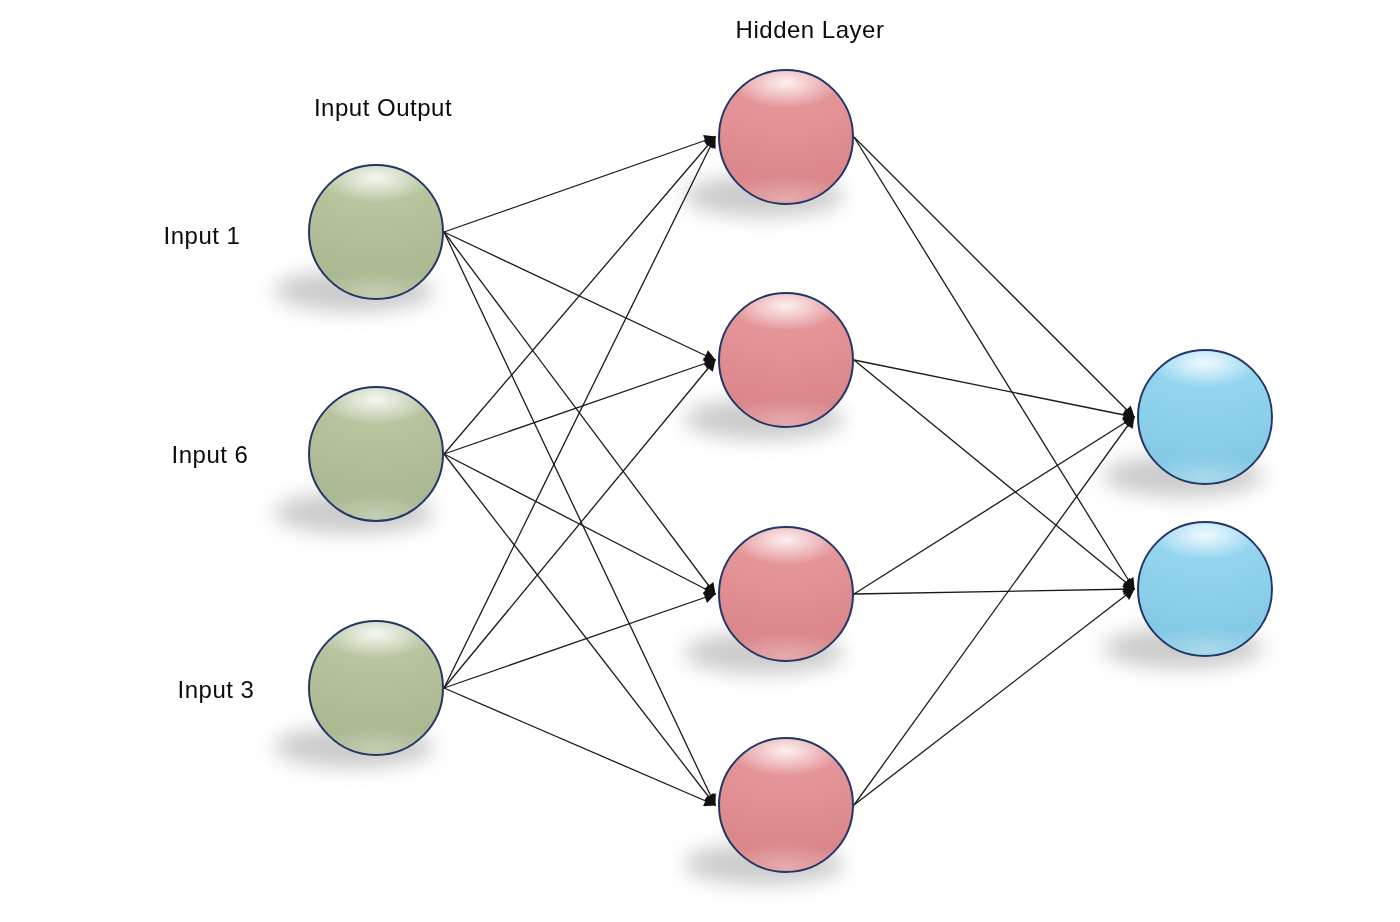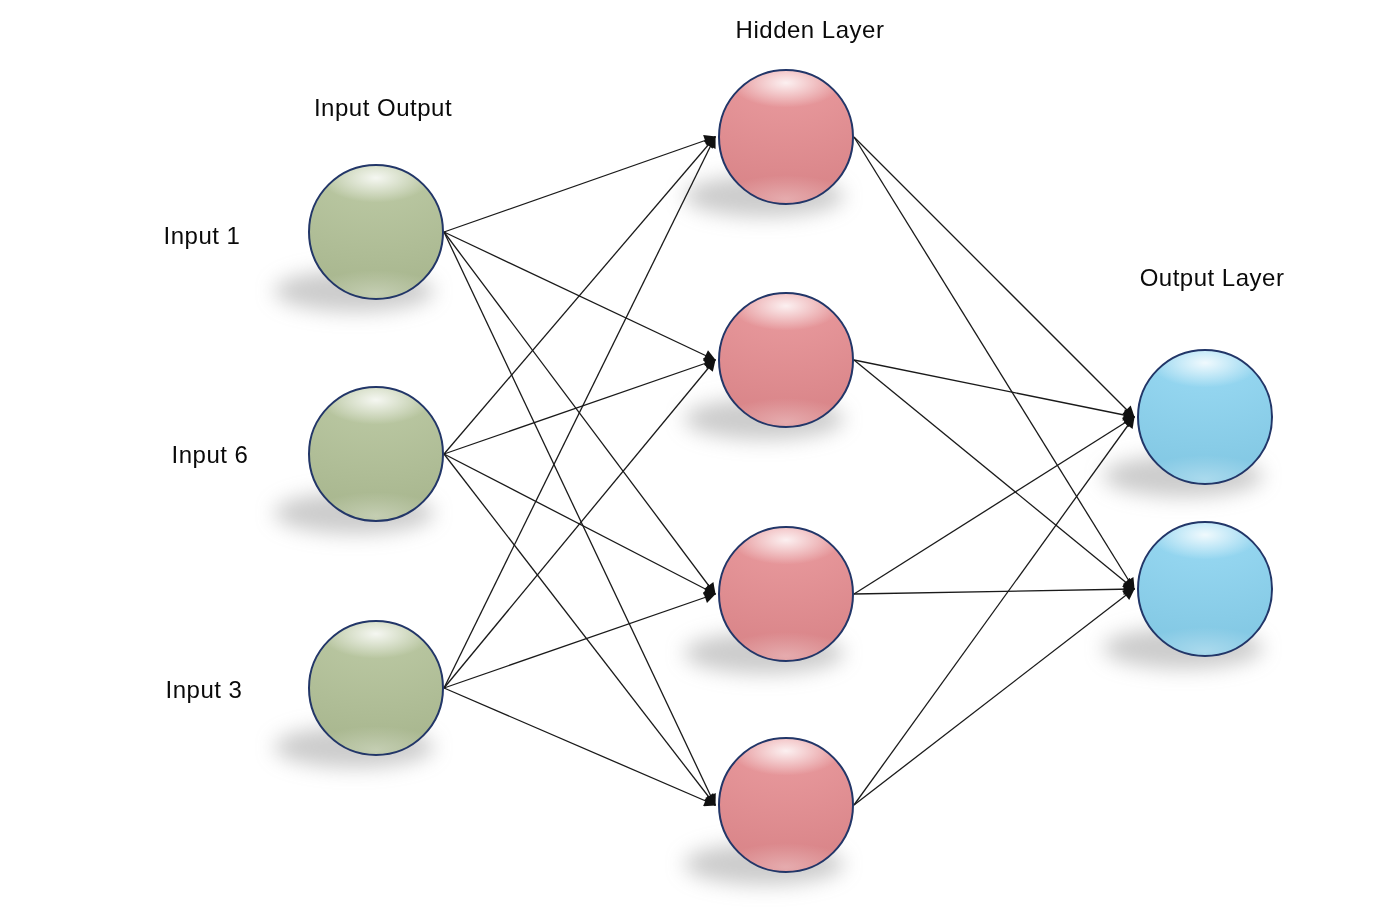--- a/index.html
+++ b/index.html
@@ -91,19 +91,18 @@
       <div class="node" style="left: 718px; top: 292px; width: 136px; height: 136px; border-color: rgb(34, 54, 104); background: radial-gradient(58% 26% at 50% 9%, rgba(255, 255, 255, 0.85), rgba(255, 255, 255, 0) 72%), radial-gradient(72% 26% at 50% 97%, rgba(255, 255, 255, 0.3), rgba(255, 255, 255, 0) 70%), radial-gradient(120% 90% at 50% 0%, rgba(255, 255, 255, 0.12), rgba(0, 0, 0, 0.06) 95%), rgb(232, 143, 147);"></div>
       <div class="node" style="left: 718px; top: 526px; width: 136px; height: 136px; border-color: rgb(34, 54, 104); background: radial-gradient(58% 26% at 50% 9%, rgba(255, 255, 255, 0.85), rgba(255, 255, 255, 0) 72%), radial-gradient(72% 26% at 50% 97%, rgba(255, 255, 255, 0.3), rgba(255, 255, 255, 0) 70%), radial-gradient(120% 90% at 50% 0%, rgba(255, 255, 255, 0.12), rgba(0, 0, 0, 0.06) 95%), rgb(232, 143, 147);"></div>
       <div class="node" style="left: 718px; top: 737px; width: 136px; height: 136px; border-color: rgb(34, 54, 104); background: radial-gradient(58% 26% at 50% 9%, rgba(255, 255, 255, 0.85), rgba(255, 255, 255, 0) 72%), radial-gradient(72% 26% at 50% 97%, rgba(255, 255, 255, 0.3), rgba(255, 255, 255, 0) 70%), radial-gradient(120% 90% at 50% 0%, rgba(255, 255, 255, 0.12), rgba(0, 0, 0, 0.06) 95%), rgb(232, 143, 147);"></div>
       <div class="node" style="left: 1137px; top: 349px; width: 136px; height: 136px; border-color: rgb(34, 54, 104); background: radial-gradient(58% 26% at 50% 9%, rgba(255, 255, 255, 0.85), rgba(255, 255, 255, 0) 72%), radial-gradient(72% 26% at 50% 97%, rgba(255, 255, 255, 0.3), rgba(255, 255, 255, 0) 70%), radial-gradient(120% 90% at 50% 0%, rgba(255, 255, 255, 0.12), rgba(0, 0, 0, 0.06) 95%), rgb(141, 214, 243);"></div>
       <div class="node" style="left: 1137px; top: 521px; width: 136px; height: 136px; border-color: rgb(34, 54, 104); background: radial-gradient(58% 26% at 50% 9%, rgba(255, 255, 255, 0.85), rgba(255, 255, 255, 0) 72%), radial-gradient(72% 26% at 50% 97%, rgba(255, 255, 255, 0.3), rgba(255, 255, 255, 0) 70%), radial-gradient(120% 90% at 50% 0%, rgba(255, 255, 255, 0.12), rgba(0, 0, 0, 0.06) 95%), rgb(141, 214, 243);"></div>
     </div>
 
   <div id="label-layer">
     <div class="layer-title" style="left: 383px; top: 108px;">Input Output</div>
     <div class="layer-title" style="left: 810px; top: 30px;">Hidden Layer</div>
-    <div class="layer-title" style="left: 1212px; top: 278px;">Output Layer</div>
 
     <div class="node-label" style="left: 202px; top: 236px;">Input 1</div>
     <div class="node-label" style="left: 210px; top: 455px;">Input 6</div>
-    <div class="node-label" style="left: 204px; top: 690px;">Input 3</div>
+    <div class="node-label" style="left: 216px; top: 690px;">Input 3</div>
   </div>
 </div>
 
 </body></html>

